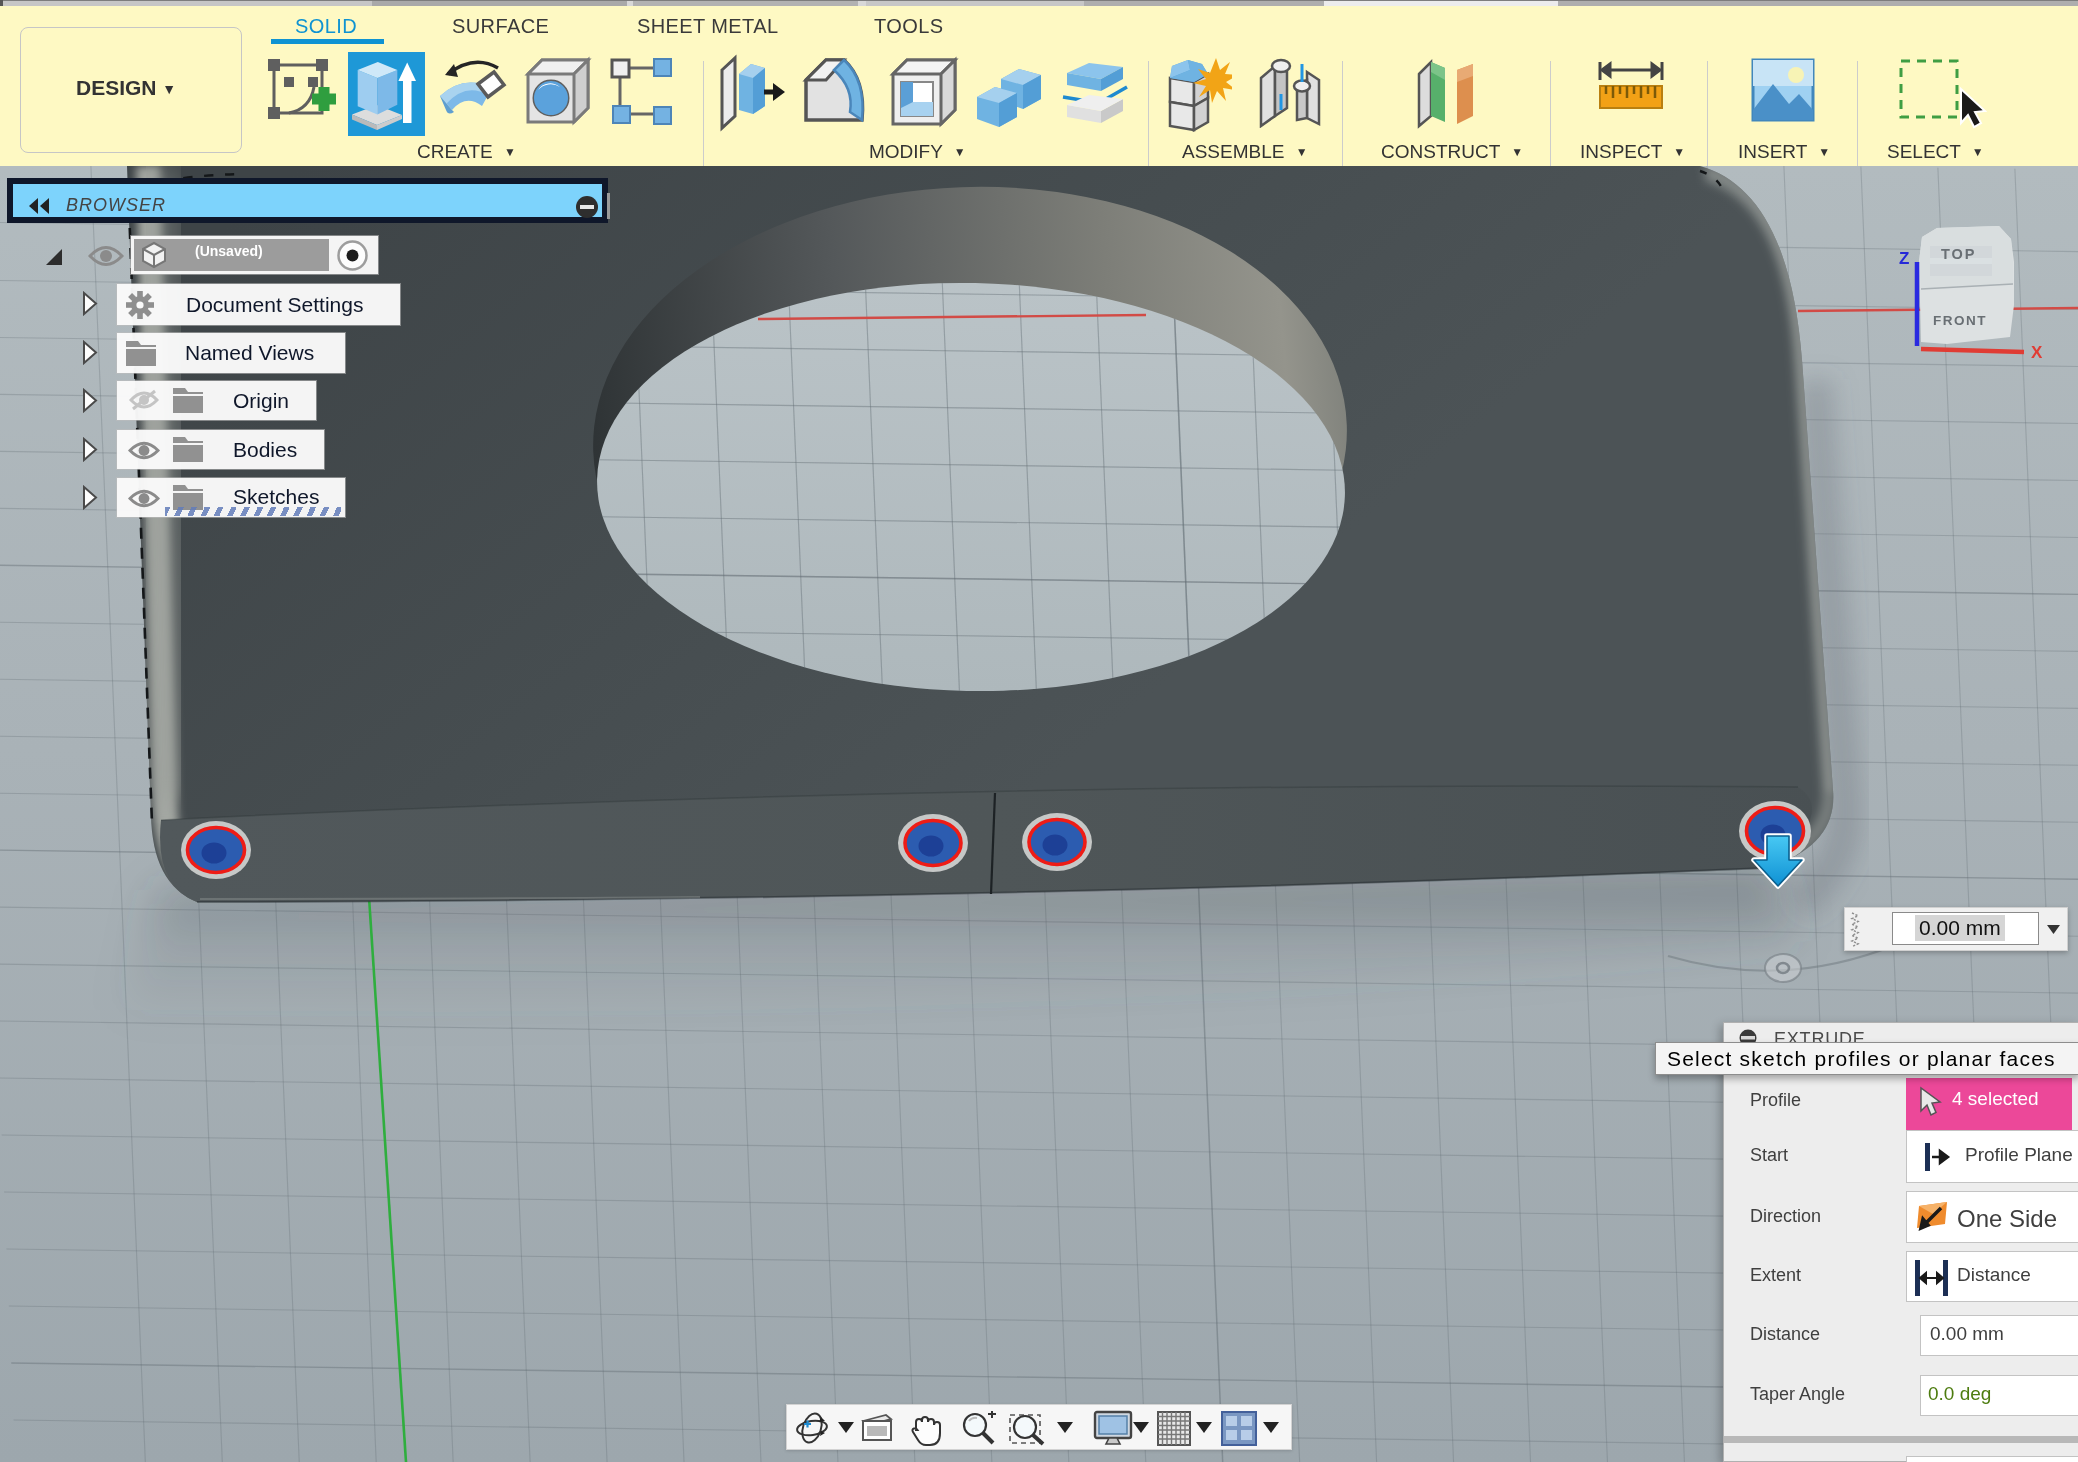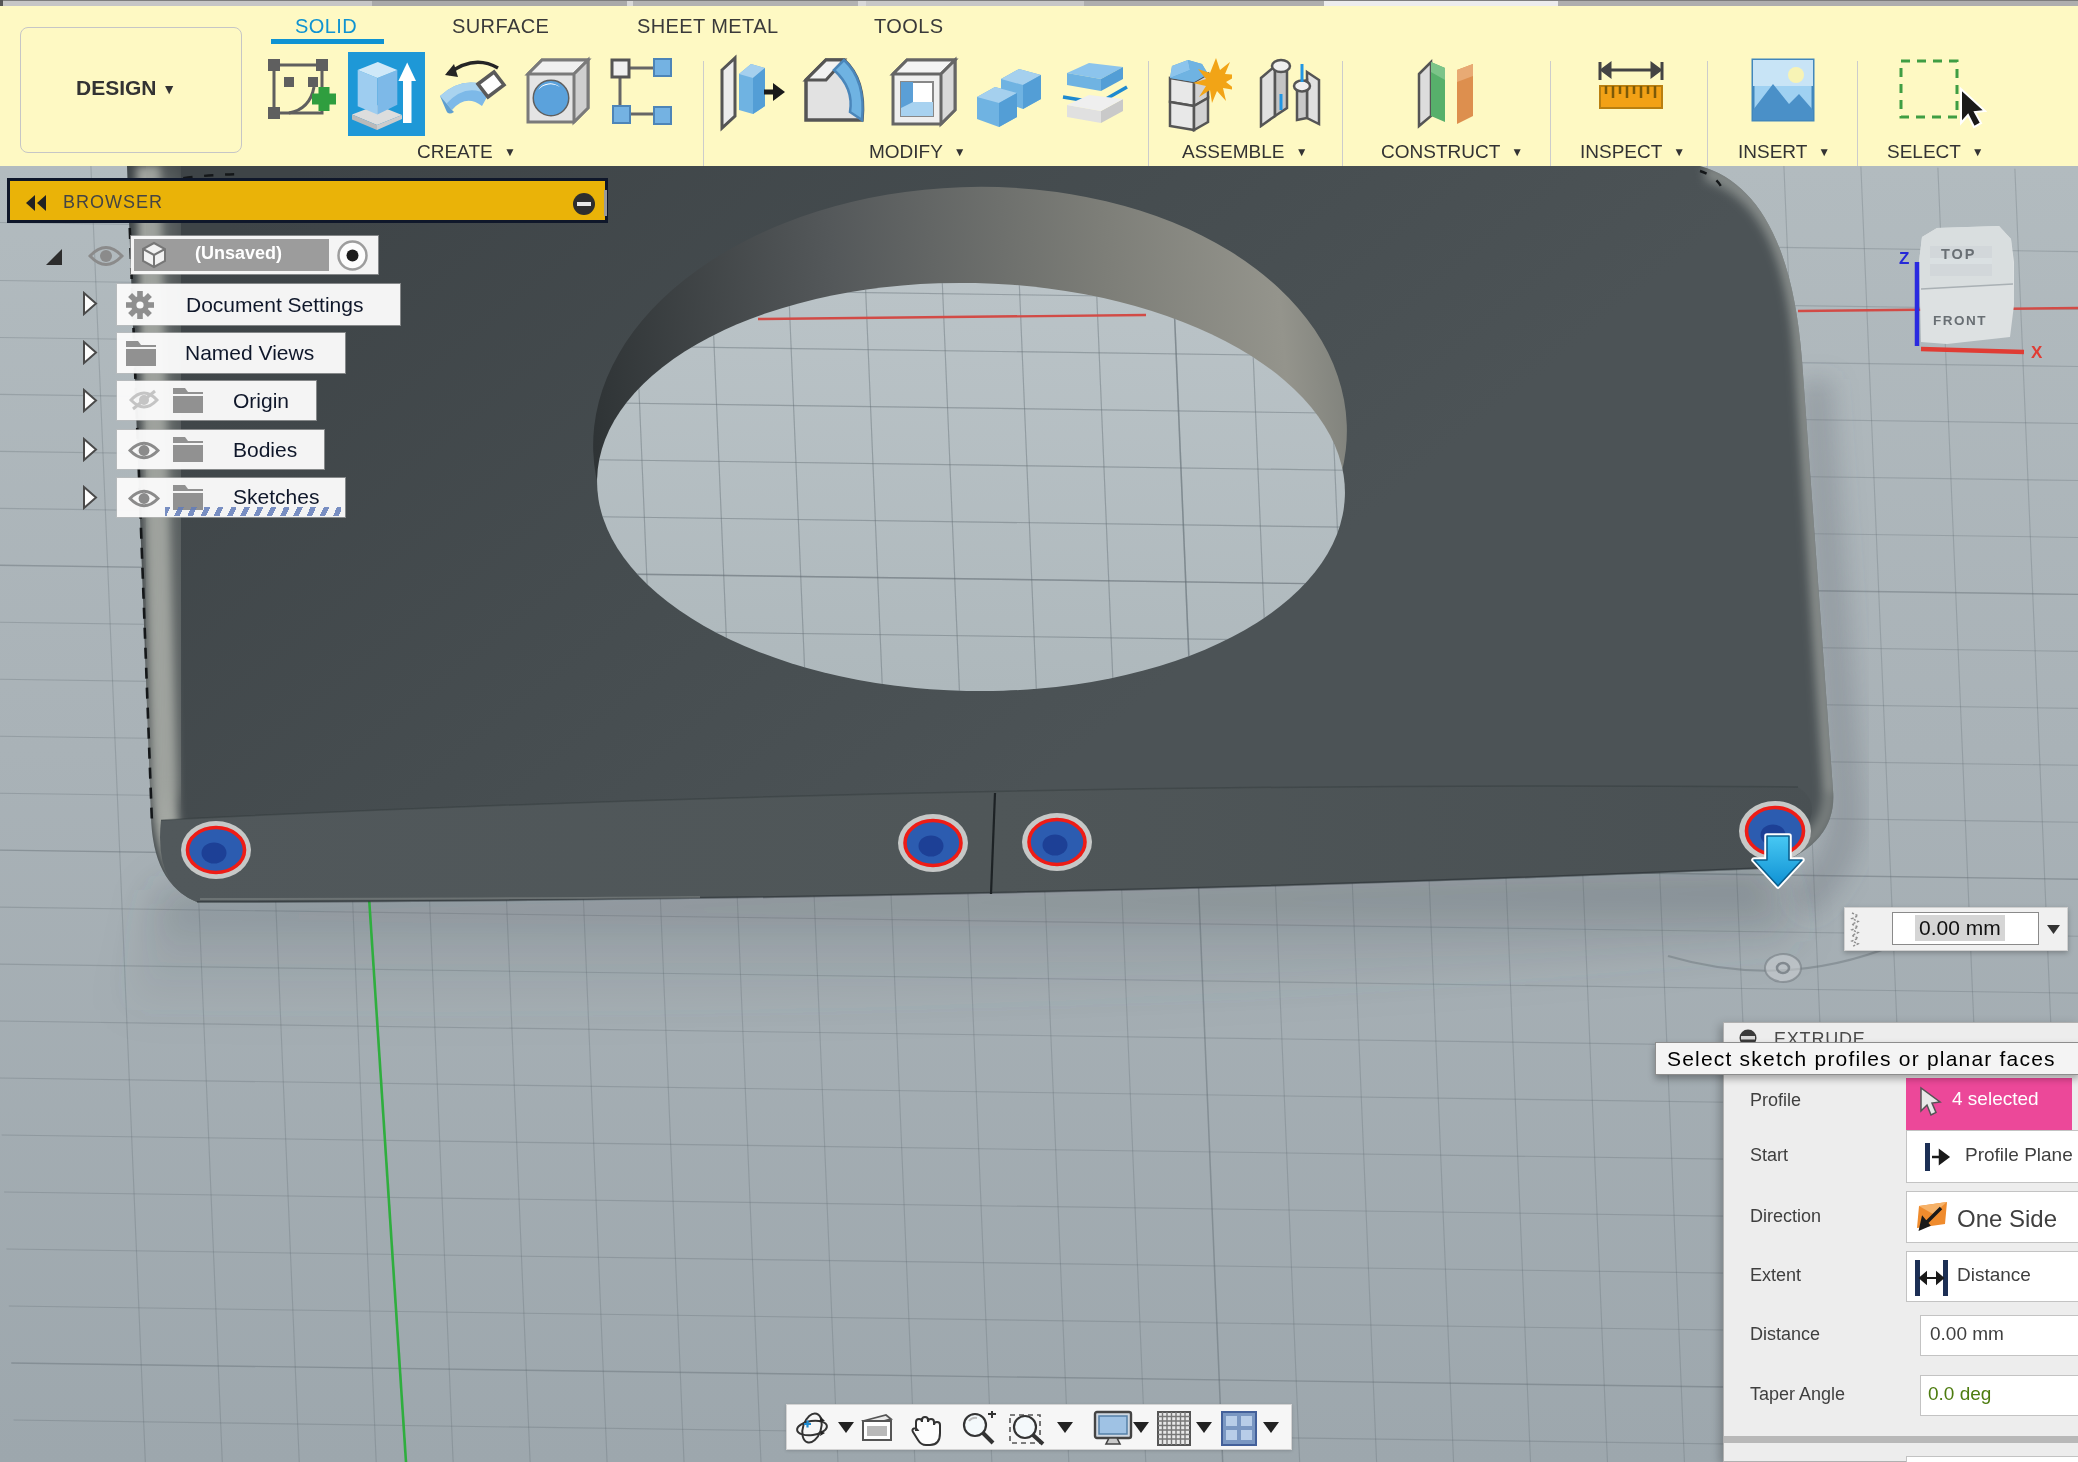--- a/index.html
+++ b/index.html
@@ -8,21 +8,21 @@
   .abs{position:absolute;}
   
   #topstrip{position:absolute;left:0;top:0;width:2078px;height:6px;background:#c3c3c3;}
   
   #toolbar{position:absolute;left:0;top:6px;width:2078px;height:160px;background:#fef9c3;}
   .tab{position:absolute;top:9px;font-size:20px;color:#3a3a3a;letter-spacing:0.4px;}
   .sep{position:absolute;top:55px;width:1px;height:106px;background:#cccccc;}
   .glabel{position:absolute;top:135px;font-size:19px;color:#333;white-space:nowrap;}
   .glabel .dn{font-size:12px;position:relative;top:-2px;margin-left:6px;}
   
-  .panelbox{position:absolute;background:#eab308;border:3px solid #0f172a;box-sizing:border-box;}
+  .panelbox{position:absolute;background:#7dd3fc;border:6px solid #0f172a;box-sizing:border-box;font-style:italic;}
   .trow{position:absolute;background:rgba(250,250,250,0.97);box-shadow:0 0 0 1px rgba(190,190,190,0.55);}
   .ttext{position:absolute;font-size:21px;color:#0f172a;white-space:nowrap;}
   
   #extrude{position:absolute;left:1723px;top:1022px;width:356px;height:440px;
            background:#ededed;border:1px solid #b0b0b0;box-sizing:border-box;
            box-shadow:-3px 3px 9px rgba(0,0,0,0.25);}
   .exlabel{position:absolute;left:26px;font-size:18px;color:#3f3f3f;}
   .exbox{position:absolute;background:#fff;border:1px solid #c3c3c3;box-sizing:border-box;}
   
   #tooltip{position:absolute;left:1655px;top:1042px;width:424px;height:33px;background:#f4f4f4;
@@ -390,21 +390,21 @@
   <svg class="abs" style="left:88px;top:243px;" width="36" height="26" viewBox="0 0 36 26">
     <path d="M2 13 Q18 -4 34 13 Q18 30 2 13 Z" fill="none" stroke="#8b8b8b" stroke-width="3"></path>
     <circle cx="18" cy="13" r="6" fill="#8b8b8b"></circle>
   </svg>
   <div class="trow" style="left:131px;top:236px;width:247px;height:38px;">
     <div class="abs" style="left:3px;top:3px;width:195px;height:32px;background:#9c9c9c;"></div>
     <svg class="abs" style="left:8px;top:4px;" width="30" height="30" viewBox="0 0 30 30">
       <path d="M4 9 L15 3 L26 9 L26 21 L15 27 L4 21 Z" fill="#f2f2f2" stroke="#777" stroke-width="2"></path>
       <path d="M4 9 L15 15 L26 9 M15 15 V27" fill="none" stroke="#777" stroke-width="2"></path>
     </svg>
-    <span class="abs" style="left:64px;top:7px;font-size:18px;font-weight:bold;color:#fff;">(Unsaved)</span>
+    <span class="abs" style="left:64px;top:7px;font-size:14px;font-weight:bold;color:#fff;">(Unsaved)</span>
     <svg class="abs" style="left:206px;top:4px;" width="31" height="31" viewBox="0 0 31 31">
       <circle cx="15.5" cy="15.5" r="14" fill="#fdfdfd" stroke="#9d9d9d" stroke-width="2.5"></circle>
       <circle cx="15.5" cy="15.5" r="6" fill="#1c1c1c"></circle>
     </svg>
   </div>
   <div class="trow" style="left:117px;top:284px;width:283px;height:41px;">
     <svg class="abs" style="left:8px;top:6px;" width="30" height="30" viewBox="0 0 30 30">
       <g fill="#8f8f8f">
         <circle cx="15" cy="15" r="9"></circle>
         <g>

